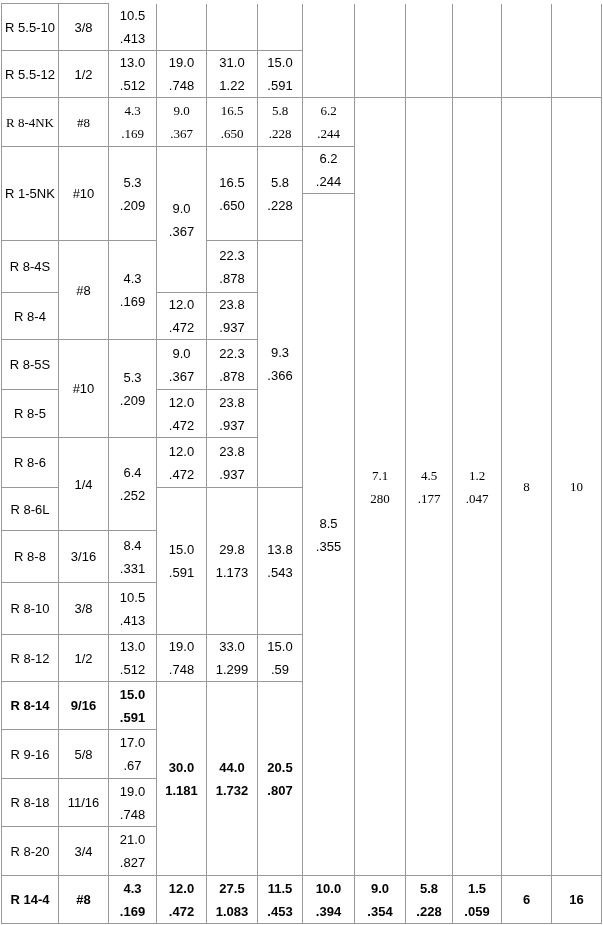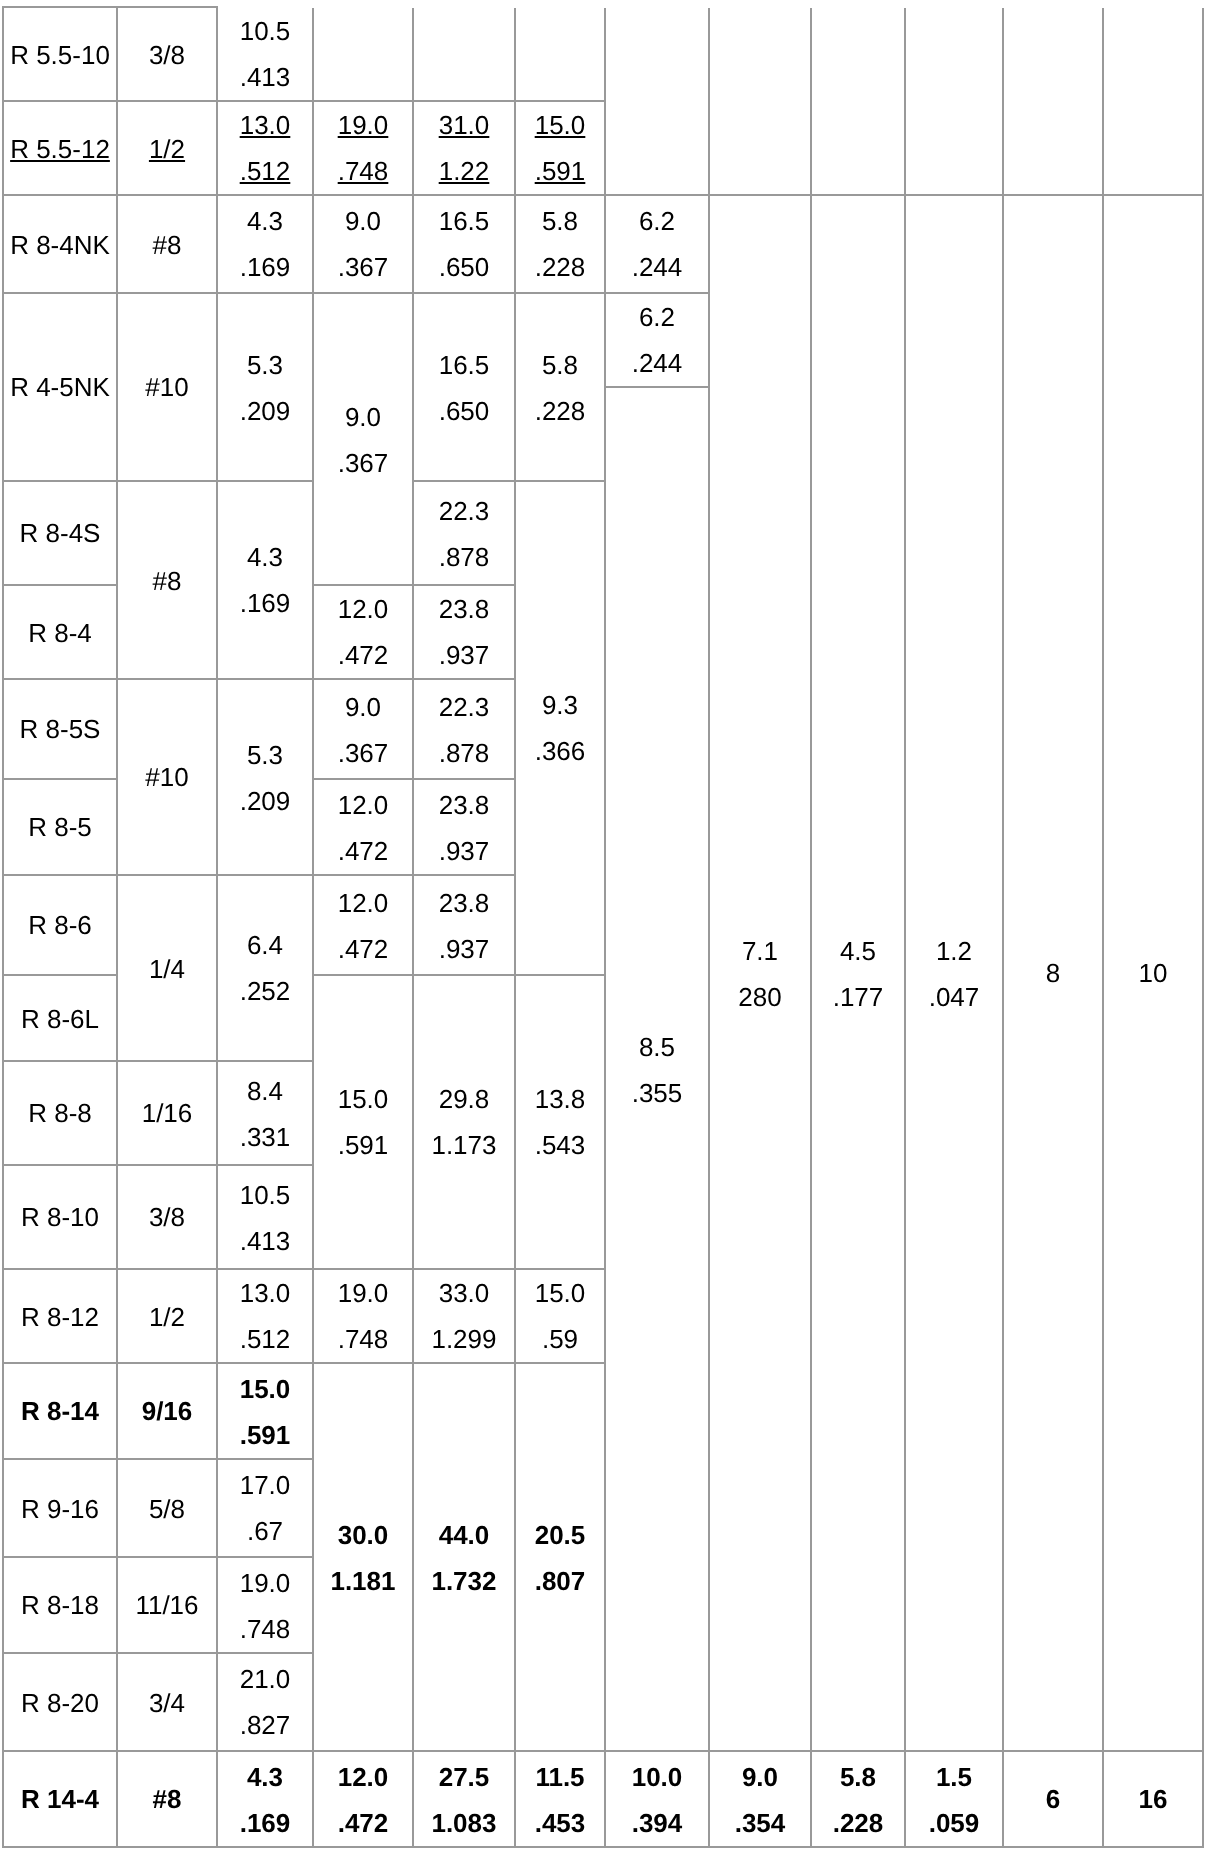--- a/index.html
+++ b/index.html
@@ -71,21 +71,21 @@
           <td class="nt"></td>
           <td class="nt"></td>
           <td class="nt"></td>
           <td rowspan="2" class="nt"></td>
           <td rowspan="2" class="nt"></td>
           <td rowspan="2" class="nt"></td>
           <td rowspan="2" class="nt"></td>
           <td rowspan="2" class="nt"></td>
           <td rowspan="2" class="nt"></td>
         </tr>
-        <tr style="height: 47px; text-decoration: underline;">
+        <tr style="height: 47px;">
           <td>
             <div class="ln">R 5.5-12</div>
           </td>
           <td>
             <div class="ln">1/2</div>
           </td>
           <td>
             <div class="ln">13.0</div>
             <div class="ln">.512</div>
           </td>
@@ -95,21 +95,21 @@
           </td>
           <td>
             <div class="ln">31.0</div>
             <div class="ln">1.22</div>
           </td>
           <td>
             <div class="ln">15.0</div>
             <div class="ln">.591</div>
           </td>
         </tr>
-        <tr style="height: 49px;">
+        <tr style="height: 49px; font-family: Liberation Serif, serif;">
           <td>
             <div class="ln">R 8-4NK</div>
           </td>
           <td>
             <div class="ln">#8</div>
           </td>
           <td>
             <div class="ln">4.3</div>
             <div class="ln">.169</div>
           </td>
@@ -143,21 +143,21 @@
           </td>
           <td rowspan="16">
             <div class="ln">8</div>
           </td>
           <td rowspan="16">
             <div class="ln">10</div>
           </td>
         </tr>
         <tr style="height: 47px;">
           <td rowspan="2">
-            <div class="ln">R 4-5NK</div>
+            <div class="ln">R 1-5NK</div>
           </td>
           <td rowspan="2">
             <div class="ln">#10</div>
           </td>
           <td rowspan="2">
             <div class="ln">5.3</div>
             <div class="ln">.209</div>
           </td>
           <td rowspan="3">
             <div class="ln">9.0</div>
@@ -283,21 +283,21 @@
           <td rowspan="3">
             <div class="ln">13.8</div>
             <div class="ln">.543</div>
           </td>
         </tr>
         <tr style="height: 52px;">
           <td>
             <div class="ln">R 8-8</div>
           </td>
           <td>
-            <div class="ln">1/16</div>
+            <div class="ln">3/16</div>
           </td>
           <td>
             <div class="ln">8.4</div>
             <div class="ln">.331</div>
           </td>
         </tr>
         <tr style="height: 52px;">
           <td>
             <div class="ln">R 8-10</div>
           </td>

